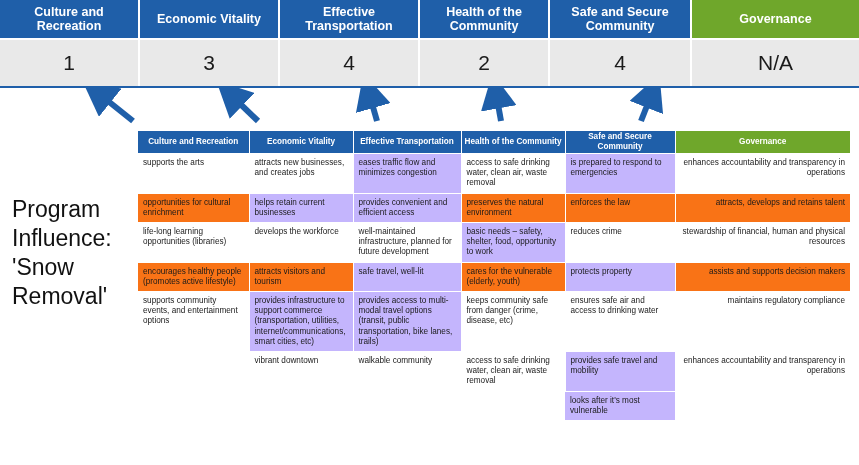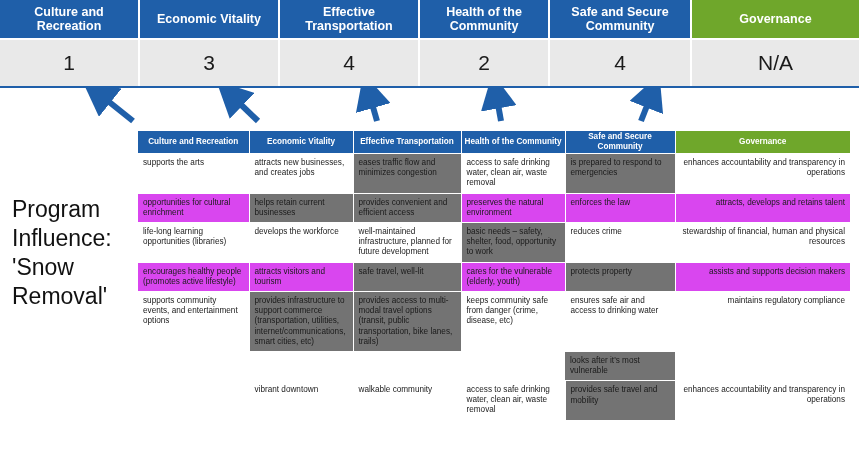--- a/index.html
+++ b/index.html
@@ -120,22 +120,22 @@
     line-height: 10.2px;
     color: #1a1a1a;
     vertical-align: top;
     padding: 4px 5px 4px 5px;
     border-right: 1px solid #ffffff;
     border-bottom: 1px solid #ffffff;
     box-sizing: border-box;
     background: #ffffff;
   }
   #matrix td:last-child { border-right: none; text-align: right; }
-  #matrix tr.shaded td { background: #d946ef; }
-  #matrix td.hl, #matrix tr.shaded td.hl { background: #737373; }
+  #matrix tr.shaded td { background: #f97316; }
+  #matrix td.hl, #matrix tr.shaded td.hl { background: #c4b5fd; }
   #matrix td.empty { background: #ffffff; border-right: none; border-bottom: none; }
 </style>
 </head>
 <body>
 
 <div id="top-band">
   <div id="top-header-row">
       <div class="hcell" style="width: 140px; background: rgb(31, 95, 169);">Culture and Recreation</div>
       <div class="hcell" style="width: 140px; background: rgb(31, 95, 169);">Economic Vitality</div>
       <div class="hcell" style="width: 140px; background: rgb(31, 95, 169);">Effective Transportation</div>
@@ -227,29 +227,29 @@
       </tr>
       <tr>
         <td>supports community events, and entertainment options</td>
         <td class="hl">provides infrastructure to support commerce (transportation, utilities, internet/communications, smart cities, etc)</td>
         <td class="hl">provides access to multi-modal travel options (transit, public transportation, bike lanes, trails)</td>
         <td>keeps community safe from danger (crime, disease, etc)</td>
         <td>ensures safe air and access to drinking water</td>
         <td>maintains regulatory compliance</td>
       </tr>
       <tr>
-        <td class="empty"></td>
-        <td class="empty"></td>
-        <td class="empty"></td>
-        <td class="empty"></td>
-        <td class="hl">looks after it's most vulnerable</td>
-        <td class="empty"></td>
-      </tr>
-      <tr>
         <td></td>
         <td>vibrant downtown</td>
         <td>walkable community</td>
         <td>access to safe drinking water, clean air, waste removal</td>
         <td class="hl">provides safe travel and mobility</td>
         <td>enhances accountability and transparency in operations</td>
       </tr>
+      <tr>
+        <td class="empty"></td>
+        <td class="empty"></td>
+        <td class="empty"></td>
+        <td class="empty"></td>
+        <td class="hl">looks after it's most vulnerable</td>
+        <td class="empty"></td>
+      </tr>
     </tbody>
 </table>
 
 </body></html>

